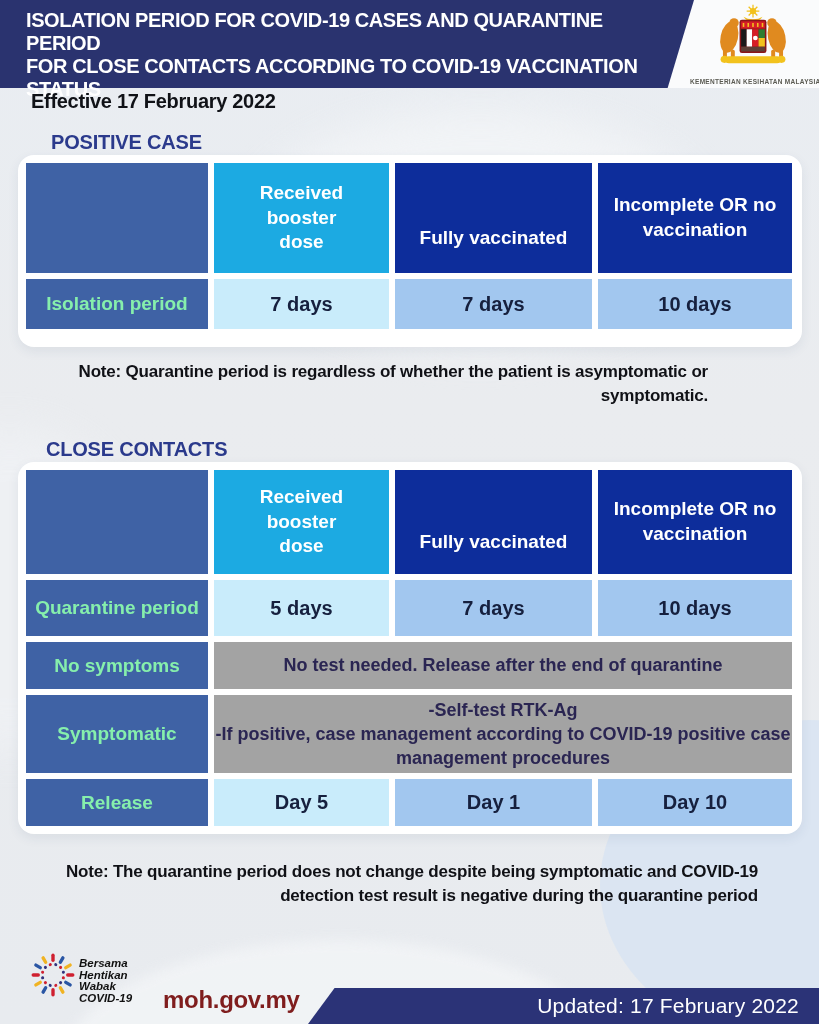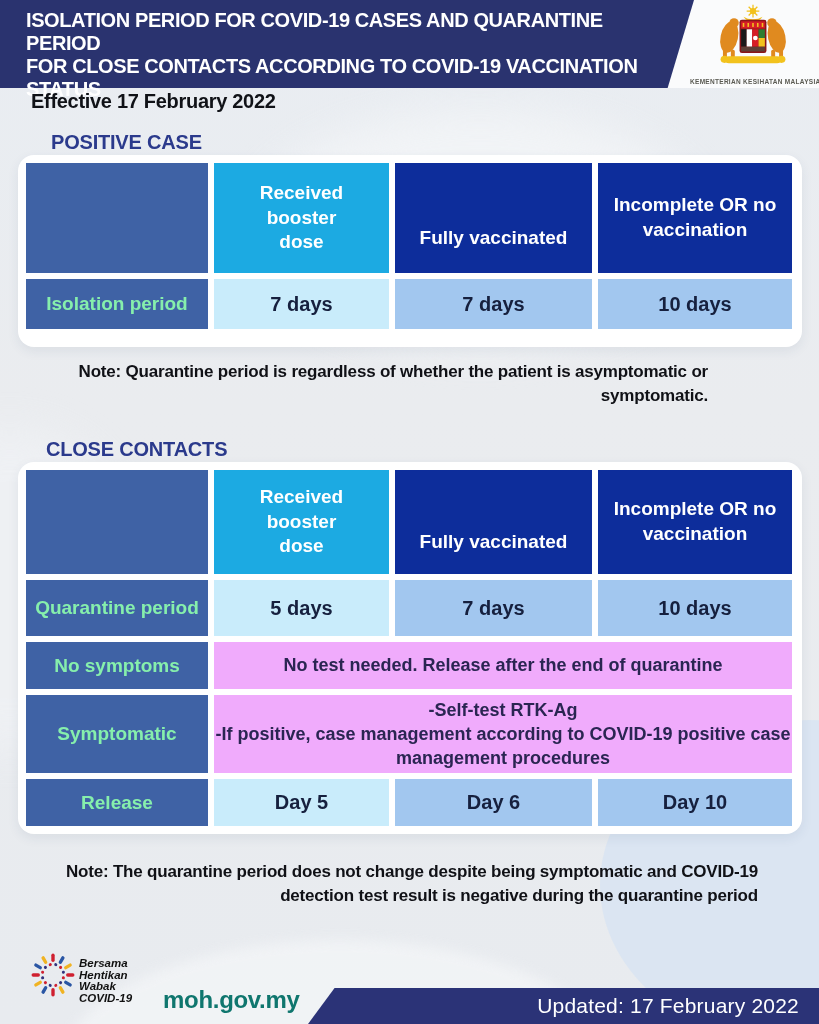--- a/index.html
+++ b/index.html
@@ -50,21 +50,21 @@
   .tbl-close{grid-template-rows:104px 56px 47px 78px 47px;}
   .cell{
     display:flex;align-items:center;justify-content:center;text-align:center;
     font-weight:bold;
   }
   .cell-slate{background:#3f62a5;color:#86efac;font-size:19px;}
   .cell-cyan{background:#1caae2;color:#ffffff;font-size:19px;line-height:1.3;}
   .cell-royal{background:#0d2d9b;color:#ffffff;font-size:19px;line-height:1.3;}
   .cell-lightcyan{background:#c9ecfb;color:#16203e;font-size:20px;}
   .cell-lightblue{background:#a2c7ef;color:#16203e;font-size:20px;}
-  .cell-gray{background:#f0abfc;color:#2a2552;font-size:18px;line-height:1.35;grid-column:2 / span 3;flex-direction:column;}
+  .cell-gray{background:#a3a3a3;color:#2a2552;font-size:18px;line-height:1.35;grid-column:2 / span 3;flex-direction:column;}
   .hdr-narrow{max-width:104px;}
   .hdr-mid{max-width:180px;margin-top:40px;}
   .hdr-wide{max-width:170px;}
 
   
   .note{
     position:absolute;left:58px;color:#101116;font-size:17px;font-weight:bold;line-height:24px;letter-spacing:-0.2px;text-align:right;
   }
   .note-positive{top:360px;width:650px;}
   .note-close{top:860px;width:700px;}
@@ -73,21 +73,21 @@
   .footer-band{
     position:absolute;left:308px;top:988px;width:511px;height:36px;background:#2b3377;
     clip-path:polygon(5.2% 0,100% 0,100% 100%,0 100%);
     display:flex;align-items:center;justify-content:flex-end;
   }
   .updated-label{color:#ffffff;font-size:21px;padding-right:20px;letter-spacing:0.2px;}
   .campaign-logo{position:absolute;left:30px;top:952px;}
   .campaign-text{
     position:absolute;left:79px;top:958px;color:#111111;font-size:11.5px;font-weight:bold;line-height:11.5px;letter-spacing:0;font-style:italic;
   }
-  .moh-url{position:absolute;left:163px;top:986px;color:#0f766e;font-size:24px;font-weight:bold;letter-spacing:-0.3px;text-align:center;}
+  .moh-url{position:absolute;left:163px;top:986px;color:#7f1d1d;font-size:24px;font-weight:bold;letter-spacing:-0.3px;text-align:center;}
 </style>
 </head>
 <body>
 
 <div class="blob blob-midleft"></div>
 <div class="blob blob-top"></div>
 <div class="blob blob-right"></div>
 <div class="blob blob-bottomleft"></div>
 
 <div class="header-strip"></div>
@@ -199,21 +199,21 @@
     <div class="cell cell-gray">No test needed. Release after the end of quarantine</div>
 
     <div class="cell cell-slate">Symptomatic</div>
     <div class="cell cell-gray">
       <div>-Self-test RTK-Ag</div>
       <div>-If positive, case management according to COVID-19 positive case management procedures</div>
     </div>
 
     <div class="cell cell-slate">Release</div>
     <div class="cell cell-lightcyan">Day 5</div>
-    <div class="cell cell-lightblue">Day 6</div>
+    <div class="cell cell-lightblue">Day 1</div>
     <div class="cell cell-lightblue">Day 10</div>
   </div>
 </div>
 
 <div class="note note-close">Note: The quarantine period does not change despite being symptomatic and COVID-19 detection test result is negative during the quarantine period</div>
 
 <div class="campaign-logo">
   <svg width="46" height="46" viewBox="0 0 60 60">
     <g>
       <g fill="#cf2030">

